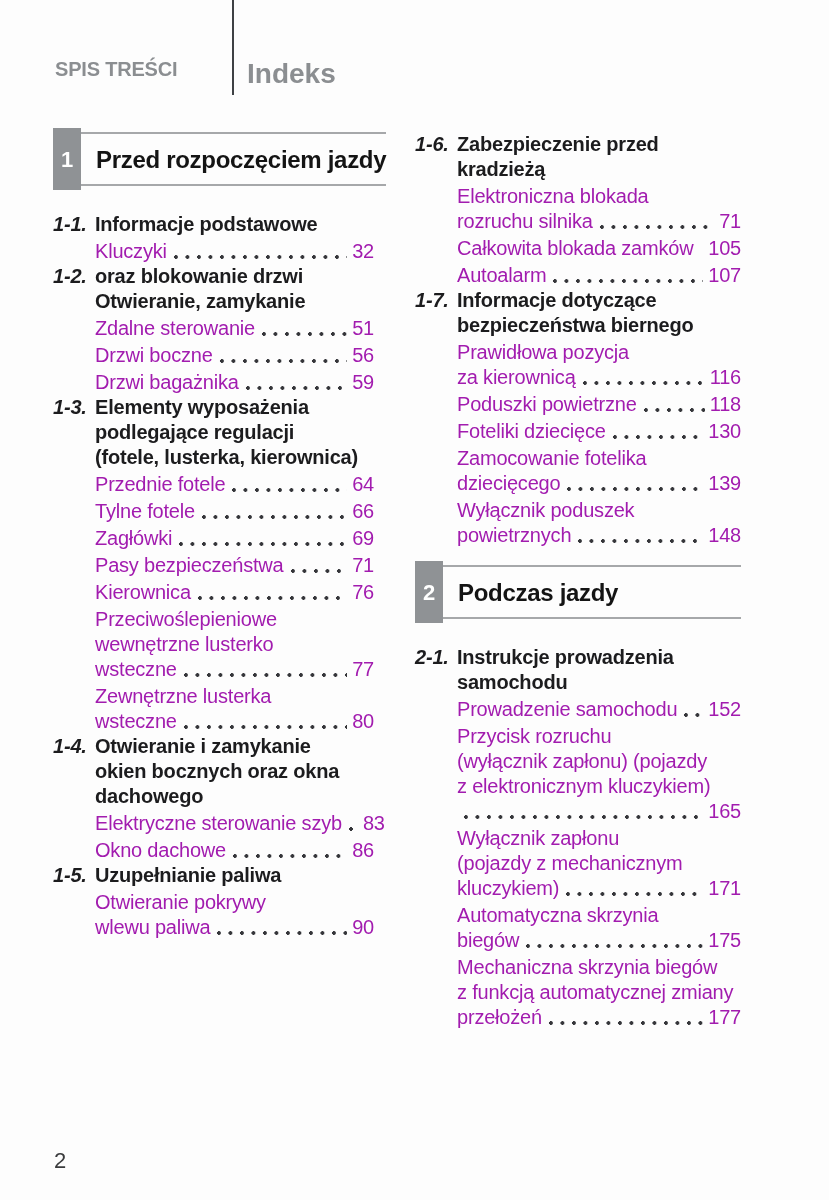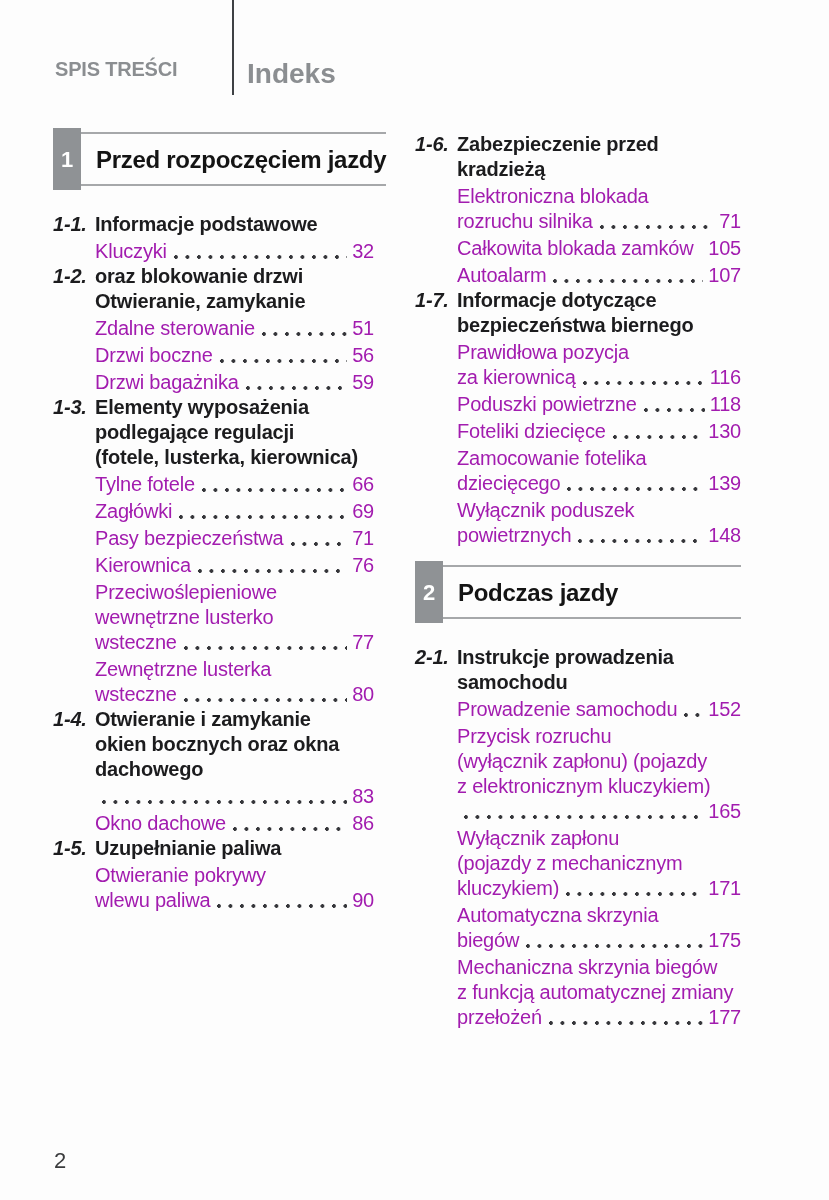--- a/index.html
+++ b/index.html
@@ -101,20 +101,27 @@
     <div class="sec">
       <span class="sec-num">1-3.</span>
       <div class="sec-title">
         <div class="sec-line">Elementy wyposażenia</div>
         <div class="sec-line">podlegające regulacji</div>
         <div class="sec-line">(fotele, lusterka, kierownica)</div>
       </div>
     </div>
     <div class="item">
       <div class="item-line flexline">
+        <span class="item-label">Przednie fotele</span>
+        <span class="leader"></span>
+        <span class="page-num">64</span>
+      </div>
+    </div>
+    <div class="item">
+      <div class="item-line flexline">
         <span class="item-label">Tylne fotele</span>
         <span class="leader"></span>
         <span class="page-num">66</span>
       </div>
     </div>
     <div class="item">
       <div class="item-line flexline">
         <span class="item-label">Zagłówki</span>
         <span class="leader"></span>
         <span class="page-num">69</span>
@@ -154,20 +161,21 @@
     <div class="sec">
       <span class="sec-num">1-4.</span>
       <div class="sec-title">
         <div class="sec-line">Otwieranie i zamykanie</div>
         <div class="sec-line">okien bocznych oraz okna</div>
         <div class="sec-line">dachowego</div>
       </div>
     </div>
     <div class="item">
       <div class="item-line flexline">
+        <span class="item-label">Elektryczne sterowanie szyb</span>
         <span class="leader"></span>
         <span class="page-num">83</span>
       </div>
     </div>
     <div class="item">
       <div class="item-line flexline">
         <span class="item-label">Okno dachowe</span>
         <span class="leader"></span>
         <span class="page-num">86</span>
       </div>

